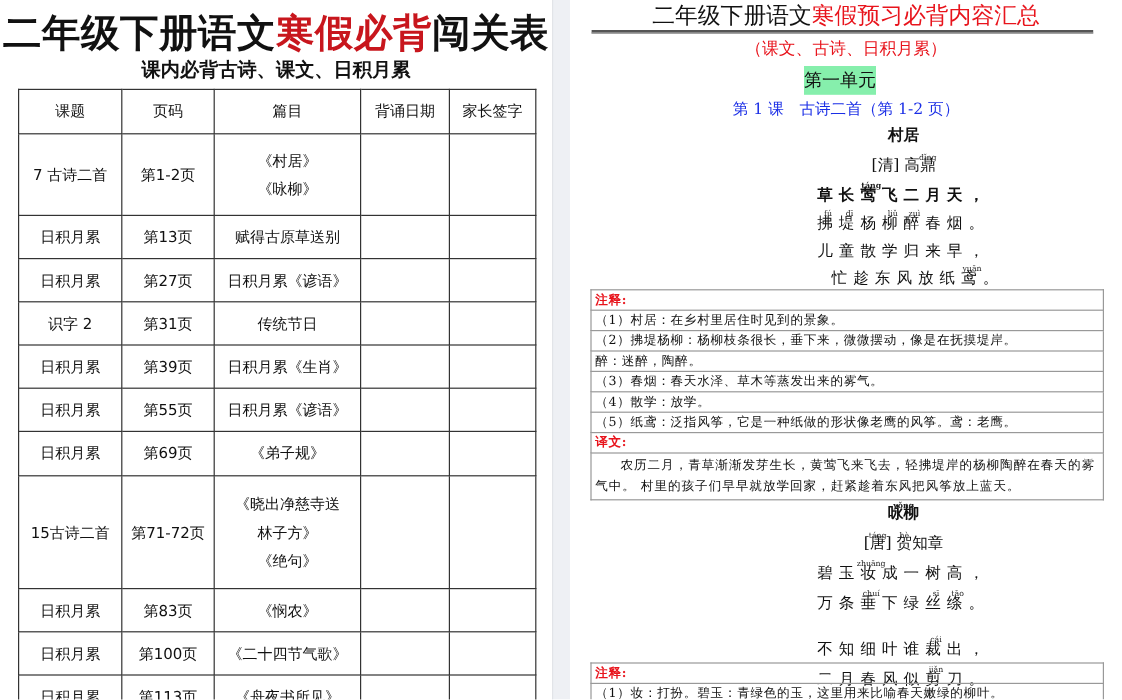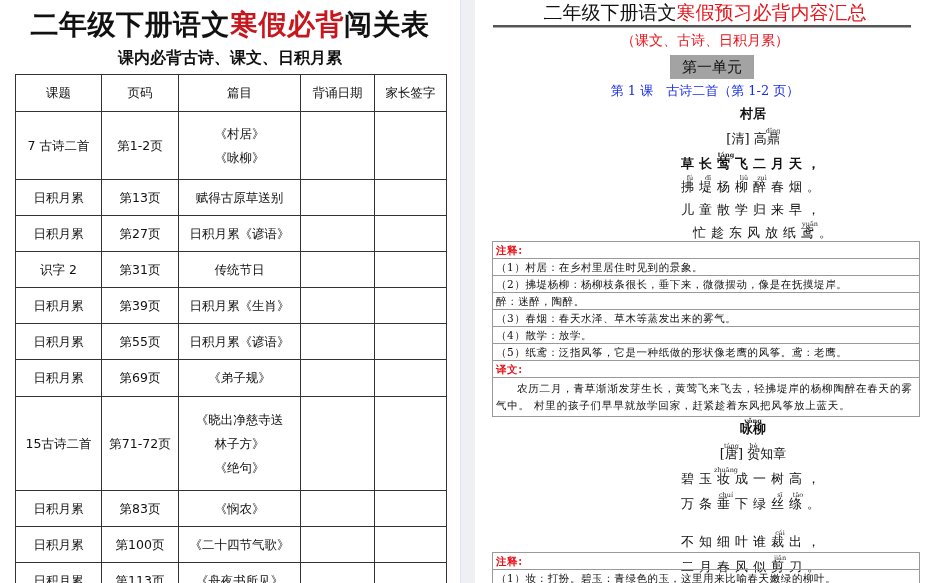--- a/index.html
+++ b/index.html
@@ -1,38 +1,38 @@
 <!DOCTYPE html>
 <html><head>
 <meta charset="utf-8">
 <style>
   * { box-sizing: border-box; margin: 0; padding: 0; }
   html, body { width: 935px; height: 583px; overflow: hidden; background: #fff; }
   body { position: relative; font-family: "DejaVu Sans", "Liberation Sans", sans-serif; color: #111; }
 
   
   .left-page { position: absolute; left: 0; top: 0; width: 460px; height: 583px; background: #fff; }
-  .left-title { position: absolute; top: 6px; left: 0; width: 460px; text-align: center; font-size: 28px; font-weight: bold; letter-spacing: 0.5px; }
+  .left-title { position: absolute; top: 6px; left: 0; width: 460px; text-align: center; font-size: 32px; font-weight: bold; letter-spacing: 0.5px; }
   .left-title .red { color: #c8161d; }
   .left-subtitle { position: absolute; top: 48px; left: 0; width: 460px; text-align: center; font-size: 16px; font-weight: bold; }
   table.checklist { position: absolute; top: 74px; left: 15px; width: 431px; border-collapse: collapse; table-layout: fixed; }
   table.checklist td, table.checklist th { border: 1.5px solid #333; text-align: center; vertical-align: middle; font-size: 12.5px; font-weight: normal; line-height: 24px; padding: 0 2px; }
   table.checklist th { height: 37px; }
   .col1 { width: 86px; } .col2 { width: 77px; } .col3 { width: 122px; } .col4 { width: 74px; } .col5 { width: 72px; }
 
   
   .gap { position: absolute; left: 460px; top: 0; width: 15px; height: 583px; background: #eef0f4; border-left: 1px solid #e2e4e8; }
 
   
   .right-page { position: absolute; left: 475px; top: 0; width: 460px; height: 583px; background: #fff; overflow: hidden; padding-left: 45px; }
   .r-title { position: absolute; top: 0; left: 20px; width: 420px; text-align: center; font-size: 19px; font-family: "DejaVu Serif", serif; }
   .r-title .red { color: #e8141c; }
   .r-rule { position: absolute; top: 25px; left: 18px; width: 418px; height: 3px; background: #555; border-bottom: 1px solid #aaa; }
   .r-sub { position: absolute; top: 32px; left: 0; width: 460px; text-align: center; color: #e8141c; font-size: 14px; font-family: Liberation Serif, serif; }
-  .unit { position: absolute; top: 55px; left: 195px; width: 84px; height: 24px; background: #a3a3a3; text-align: center; font-size: 15px; line-height: 24px; font-family: "DejaVu Serif", serif; }
+  .unit { position: absolute; top: 55px; left: 195px; width: 60px; height: 24px; background: #86efac; text-align: center; font-size: 15px; line-height: 24px; font-family: "DejaVu Serif", serif; }
   .lesson { position: absolute; top: 82px; left: 0; width: 460px; text-align: center; color: #1a2ee6; font-size: 13px; font-family: "DejaVu Serif", serif; }
 
   .poem { position: absolute; left: 0; width: 556px; text-align: center; font-family: "DejaVu Serif", serif; }
   .poem .ptitle { font-size: 13px; font-weight: bold; }
   .poem .author { font-size: 13px; }
   .poem .line { font-size: 13px; letter-spacing: 5px; position: relative; }
   .py { display: inline-block; position: relative; }
   .py .r { position: absolute; top: -8px; left: 50%; transform: translateX(-50%); font-size: 6.5px; letter-spacing: 0; white-space: nowrap; color: #222; }
 
   .notes { position: absolute; left: 17px; width: 428px; border-collapse: collapse; font-family: "DejaVu Serif", serif; }

